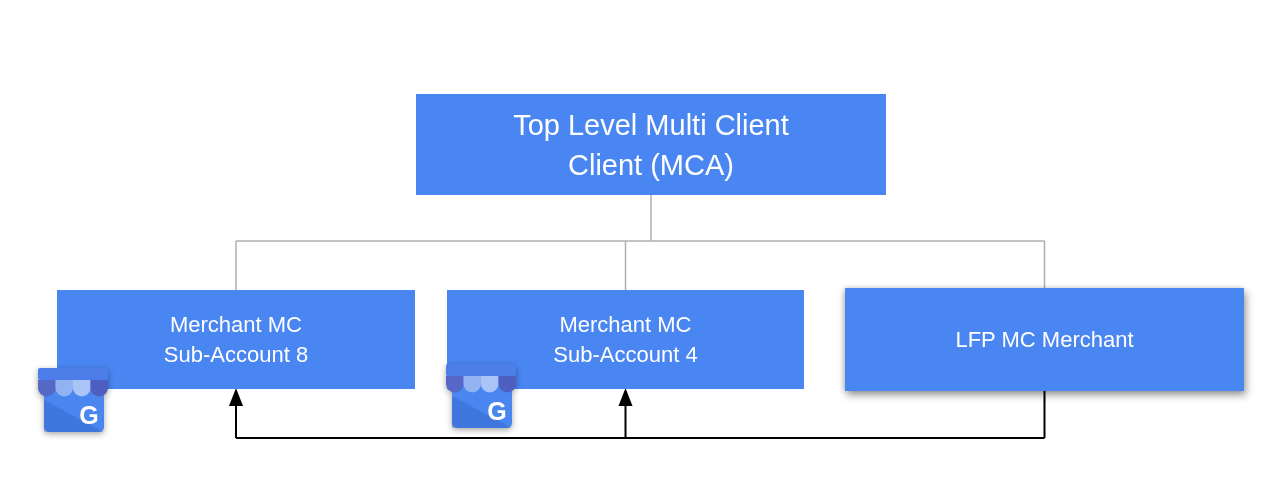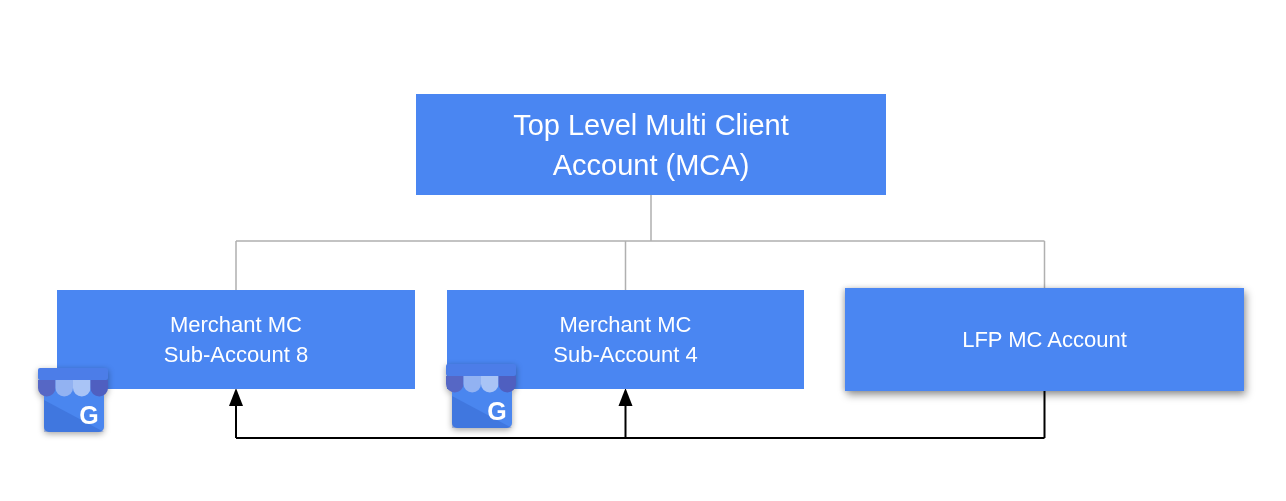--- a/index.html
+++ b/index.html
@@ -42,35 +42,35 @@
 
     <path d="M651 195 V241 M236 241 H1044.5 M236 241 V290 M625.5 241 V290 M1044.5 241 V288" fill="none" style="stroke:var(--tree-line,#B0B0B0);stroke-width:1.5;"></path>
 
     <path d="M1044.5 391 V438 M1044.5 438 H236 M236 438 V404 M625.5 438 V404" fill="none" style="stroke:var(--arrow-line,#000000);stroke-width:2;"></path>
     <polygon points="236,388 229,406 243,406" style="fill:var(--arrow-line,#000000);"></polygon>
     <polygon points="625.5,388 618.5,406 632.5,406" style="fill:var(--arrow-line,#000000);"></polygon>
   </svg>
 
   <div class="node node-mca">
     <span class="l1">Top Level Multi Client</span>
-    <span class="l2">Account (MCA)</span>
+    <span class="l2">Client (MCA)</span>
   </div>
 
   <div class="node node-sub1">
     <span class="l1">Merchant MC</span>
     <span class="l2">Sub-Account 8</span>
   </div>
 
   <div class="node node-sub2">
     <span class="l1">Merchant MC</span>
     <span class="l2">Sub-Account 4</span>
   </div>
 
   <div class="node node-lfp">
-    <span class="l1">LFP MC Account</span>
+    <span class="l1">LFP MC Merchant</span>
   </div>
 
   <svg class="gmb-icon gmb-icon-1" viewBox="0 0 74 70" xmlns="http://www.w3.org/2000/svg">
     <rect x="8" y="10" width="60" height="56" rx="5" fill="#4A86EF"></rect>
     <polygon points="8,34 68,66 8,66" opacity="0.35" fill="#2F5CC4"></polygon>
     <text x="53" y="58" text-anchor="middle" font-size="25" font-weight="bold" fill="#ffffff">G</text>
     <rect x="2" y="2" width="70" height="12" rx="2" fill="#4C7DE8"></rect>
     <path d="M2 14 h17.5 v8 a8.75 8.5 0 0 1 -17.5 0 z" fill="#5667C5"></path>
     <path d="M19.5 14 h17.5 v8 a8.75 8.5 0 0 1 -17.5 0 z" fill="#92B2F2"></path>
     <path d="M37 14 h17.5 v8 a8.75 8.5 0 0 1 -17.5 0 z" fill="#A9C4F6"></path>

